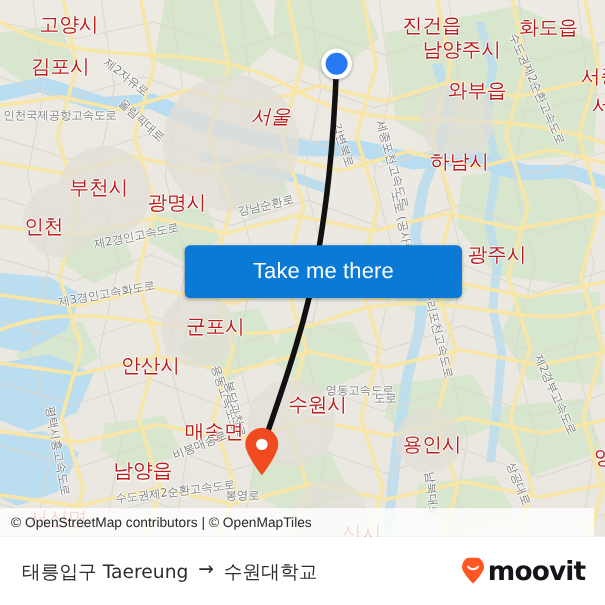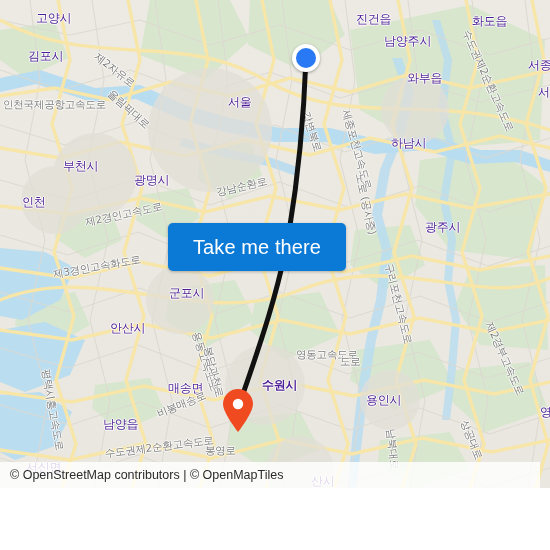--- a/index.html
+++ b/index.html
@@ -43,22 +43,22 @@
     font-size: 11px;
     font-family: "DejaVu Sans", "Liberation Sans", sans-serif;
     white-space: nowrap;
     letter-spacing: -0.2px;
     pointer-events: none;
     text-shadow:
        1px 0 0 rgba(255,255,255,.85), -1px 0 0 rgba(255,255,255,.85),
        0 1px 0 rgba(255,255,255,.85), 0 -1px 0 rgba(255,255,255,.85);
   }
   .map-label.city {
-    font-size: 12px;
-    color: #4c1d95;
+    font-size: 18px;
+    color: #b91c1c;
   }
   .map-label.road {
     font-size: 10.5px;
     color: #7c7c7c;
   }
 
   
   .route-layer {
     position: absolute;
     left: 0; top: 0;
@@ -81,21 +81,21 @@
     position: absolute;
     left: 222px; top: 389px;
     width: 32px; height: 44px;
   }
 
   
   .cta {
     position: absolute;
     left: 168px;
     top: 223px;
-    width: 178px;
+    width: 252px;
     height: 48px;
     background: #0b7ad6;
     border: none;
     border-radius: 5px;
     color: #ffffff;
     font-size: 20px;
     font-family: "Liberation Sans", sans-serif;
     letter-spacing: .1px;
     cursor: pointer;
     box-shadow: 0 1px 3px rgba(0,0,0,.25);
@@ -279,38 +279,38 @@
         <div class="map-label city" style="left: 28px; top: 48px;">김포시</div>
         <div class="map-label road" style="left: 100px; top: 50px; transform: rotate(38deg); transform-origin: left top;">제2자유로</div>
         <div class="map-label road" style="left: 114px; top: 87px; transform: rotate(42deg); transform-origin: left top;">올림픽대로</div>
         <div class="map-label road" style="left: 3px; top: 98px;">인천국제공항고속도로</div>
         <div class="map-label city" style="left: 63px; top: 158px;">부천시</div>
         <div class="map-label city" style="left: 134px; top: 172px;">광명시</div>
         <div class="map-label city" style="left: 22px; top: 194px;">인천</div>
         <div class="map-label road" style="left: 84px; top: 216px; transform: rotate(-12deg); transform-origin: left top;">제2경인고속도로</div>
         <div class="map-label road" style="left: 52px; top: 268px; transform: rotate(-10deg); transform-origin: left top;">제3경인고속화도로</div>
         <div class="map-label city" style="left: 110px; top: 320px;">안산시</div>
-        <div class="map-label city" style="left: 228px; top: 94px;">서울</div>
+        <div class="map-label city" style="left: 228px; top: 94px; font-style: italic;">서울</div>
         <div class="map-label road" style="left: 312px; top: 110px; transform: rotate(72deg); transform-origin: left top;">강변북로</div>
         <div class="map-label road" style="left: 352px; top: 108px; transform: rotate(74deg); transform-origin: left top;">세종포천고속도로</div>
         <div class="map-label road" style="left: 215px; top: 186px; transform: rotate(-13deg); transform-origin: left top;">강남순환로</div>
         <div class="map-label city" style="left: 169px; top: 285px;">군포시</div>
         <div class="map-label road" style="left: 202px; top: 330px; transform: rotate(72deg); transform-origin: left top;">용동고속도로</div>
         <div class="map-label road" style="left: 214px; top: 345px; transform: rotate(76deg); transform-origin: left top;">봉담과천로</div>
         <div class="map-label city" style="left: 168px; top: 380px;">매송면</div>
         <div class="map-label road" style="left: 155px; top: 408px; transform: rotate(-22deg); transform-origin: left top;">비봉매송로</div>
-        <div class="map-label city" style="left: 262px; top: 377px; font-weight: bold;">수원시</div>
+        <div class="map-label city" style="left: 262px; top: 356px;">수원시</div>
         <div class="map-label road" style="left: 205px; top: 444px;">봉영로</div>
         <div class="map-label road" style="left: 296px; top: 348px;">영동고속도로</div>
         <div class="map-label road" style="left: 52px; top: 368px; transform: rotate(80deg); transform-origin: left top;">평택시흥고속도로</div>
         <div class="map-label city" style="left: 103px; top: 416px; text-align: center;">남양읍</div>
         <div class="map-label road" style="left: 104px; top: 447px; transform: rotate(-7deg); transform-origin: left top;">수도권제2순환고속도로</div>
         <div class="map-label city" style="left: 26px; top: 459px;">서신면</div>
         <div class="map-label city" style="left: 311px; top: 473px;">산시</div>
-        <div class="map-label city" style="left: 356px; top: 11px;">진건읍</div>
+        <div class="map-label city" style="left: 366px; top: 11px;">진건읍</div>
         <div class="map-label city" style="left: 472px; top: 13px;">화도읍</div>
         <div class="map-label city" style="left: 384px; top: 33px;">남양주시</div>
         <div class="map-label city" style="left: 407px; top: 70px;">와부읍</div>
         <div class="map-label city" style="left: 391px; top: 124px; margin-top: 11px;">하남시</div>
         <div class="map-label city" style="left: 528px; top: 57px;">서종</div>
         <div class="map-label road" style="left: 472px; top: 28px; transform: rotate(66deg); transform-origin: left top;">수도권제2순환고속도로</div>
         <div class="map-label city" style="left: 425px; top: 219px;">광주시</div>
         <div class="map-label road" style="left: 366px; top: 172px; transform: rotate(78deg); transform-origin: left top;">노로 (공사중)</div>
         <div class="map-label road" style="left: 395px; top: 262px; transform: rotate(76deg); transform-origin: left top;">구리포천고속도로</div>
         <div class="map-label city" style="left: 366px; top: 392px;">용인시</div>
@@ -333,14 +333,31 @@
         <path d="M16 43 C16 43 31 24 31 15 A15 15 0 1 0 1 15 C1 24 16 43 16 43 Z" fill="#f04a21"></path>
         <circle cx="16" cy="15" r="5.2" fill="#ffffff"></circle>
       </svg>
     </div>
 
     <button class="cta" style="background: rgb(11, 122, 214); color: rgb(255, 255, 255);">Take me there</button>
 
     <div class="attribution">© OpenStreetMap contributors | © OpenMapTiles</div>
   </div>
 
+  <div class="footer">
+    <div class="trip">
+      <span>태릉입구 Taereung</span>
+      <span class="arrow">→</span>
+      <span>수원대학교</span>
+    </div>
+
+    <div class="brand">
+      <span style="display:inline-block;line-height:0;">
+        <svg width="22" height="24" viewBox="0 0 22 24">
+          <path d="M11 23.5 C11 23.5 21 13.5 21 8.6 A10 10 0 1 0 1 8.6 C1 13.5 11 23.5 11 23.5 Z" fill="#ff5722"></path>
+          <path d="M6.6 8.2 C7.8 11.2 14.2 11.2 15.4 8.2" stroke="#ffffff" stroke-width="1.9" fill="none" stroke-linecap="round"></path>
+        </svg>
+      </span>
+      <span class="brand-word">moovit</span>
+    </div>
+  </div>
 
 </div>
 
 </body></html>

